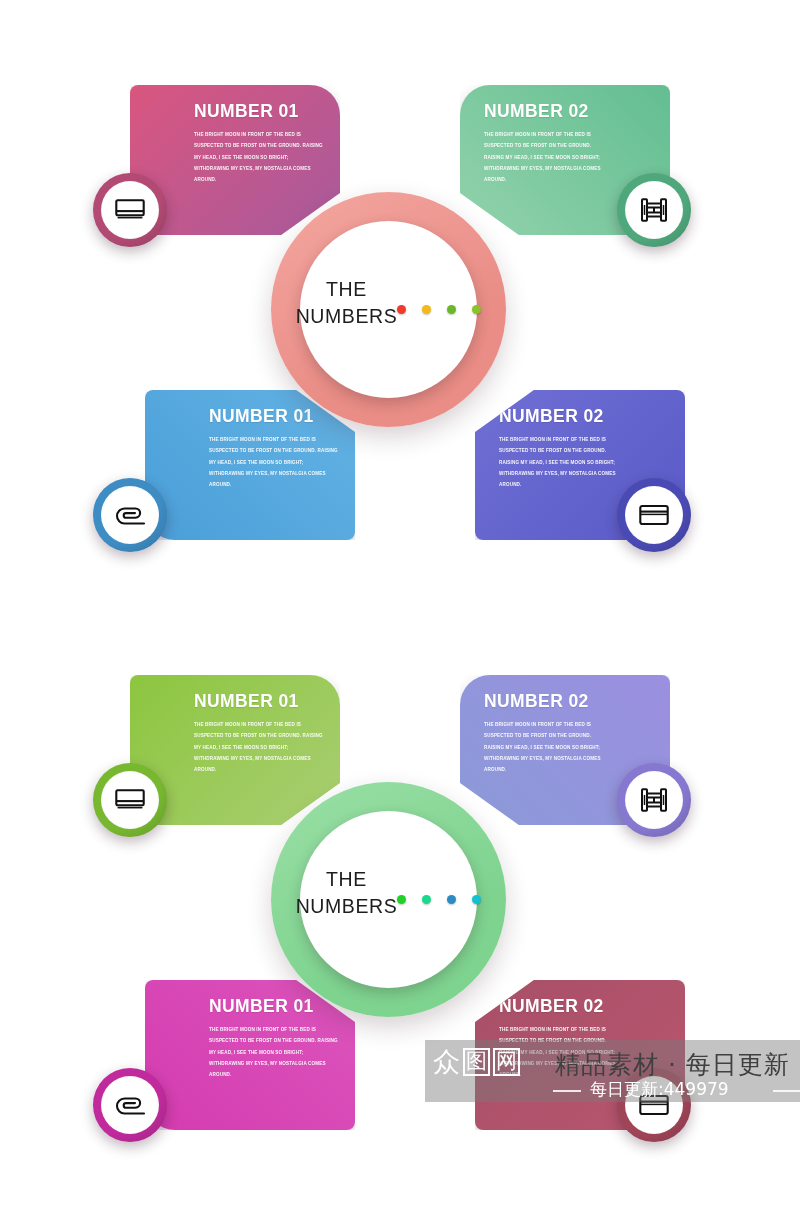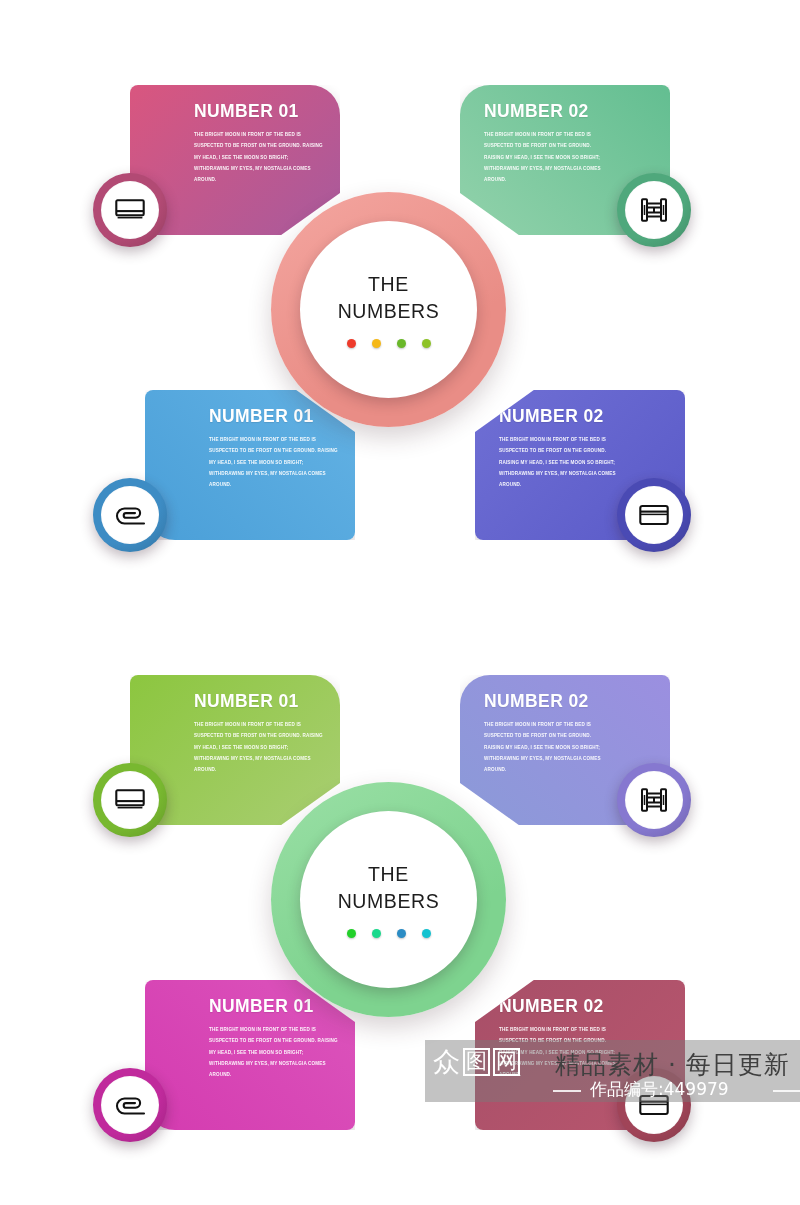--- a/index.html
+++ b/index.html
@@ -131,21 +131,20 @@
     align-items: center;
     justify-content: center;
     box-shadow: 0 10px 24px rgba(60,30,40,0.20);
   }
   .hub-inner {
     width: 177px;
     height: 177px;
     border-radius: 50%;
     background: #ffffff;
     display: flex;
-    flex-direction: column;
     align-items: center;
     justify-content: center;
     box-shadow: 0 5px 14px rgba(40,20,30,0.22);
   }
   .hub-title {
     font-size: 19.5px;
     line-height: 1.38;
     color: #1d1d1d;
     text-align: center;
     letter-spacing: 0.6px;
@@ -397,16 +396,16 @@
 
   <div class="watermark">
     <div class="wm-logo">
       <span class="glyph">众</span>
       <span class="glyph boxed">图</span>
       <span class="glyph boxed">网</span>
     </div>
     <div class="wm-tag">精品素材 · 每日更新</div>
     <div class="wm-rule left"></div>
     <div class="wm-rule right"></div>
-    <div class="wm-code">作品编号:449979</div>
+    <div class="wm-code">每日更新:449979</div>
   </div>
 
 </div>
 
 </body></html>

